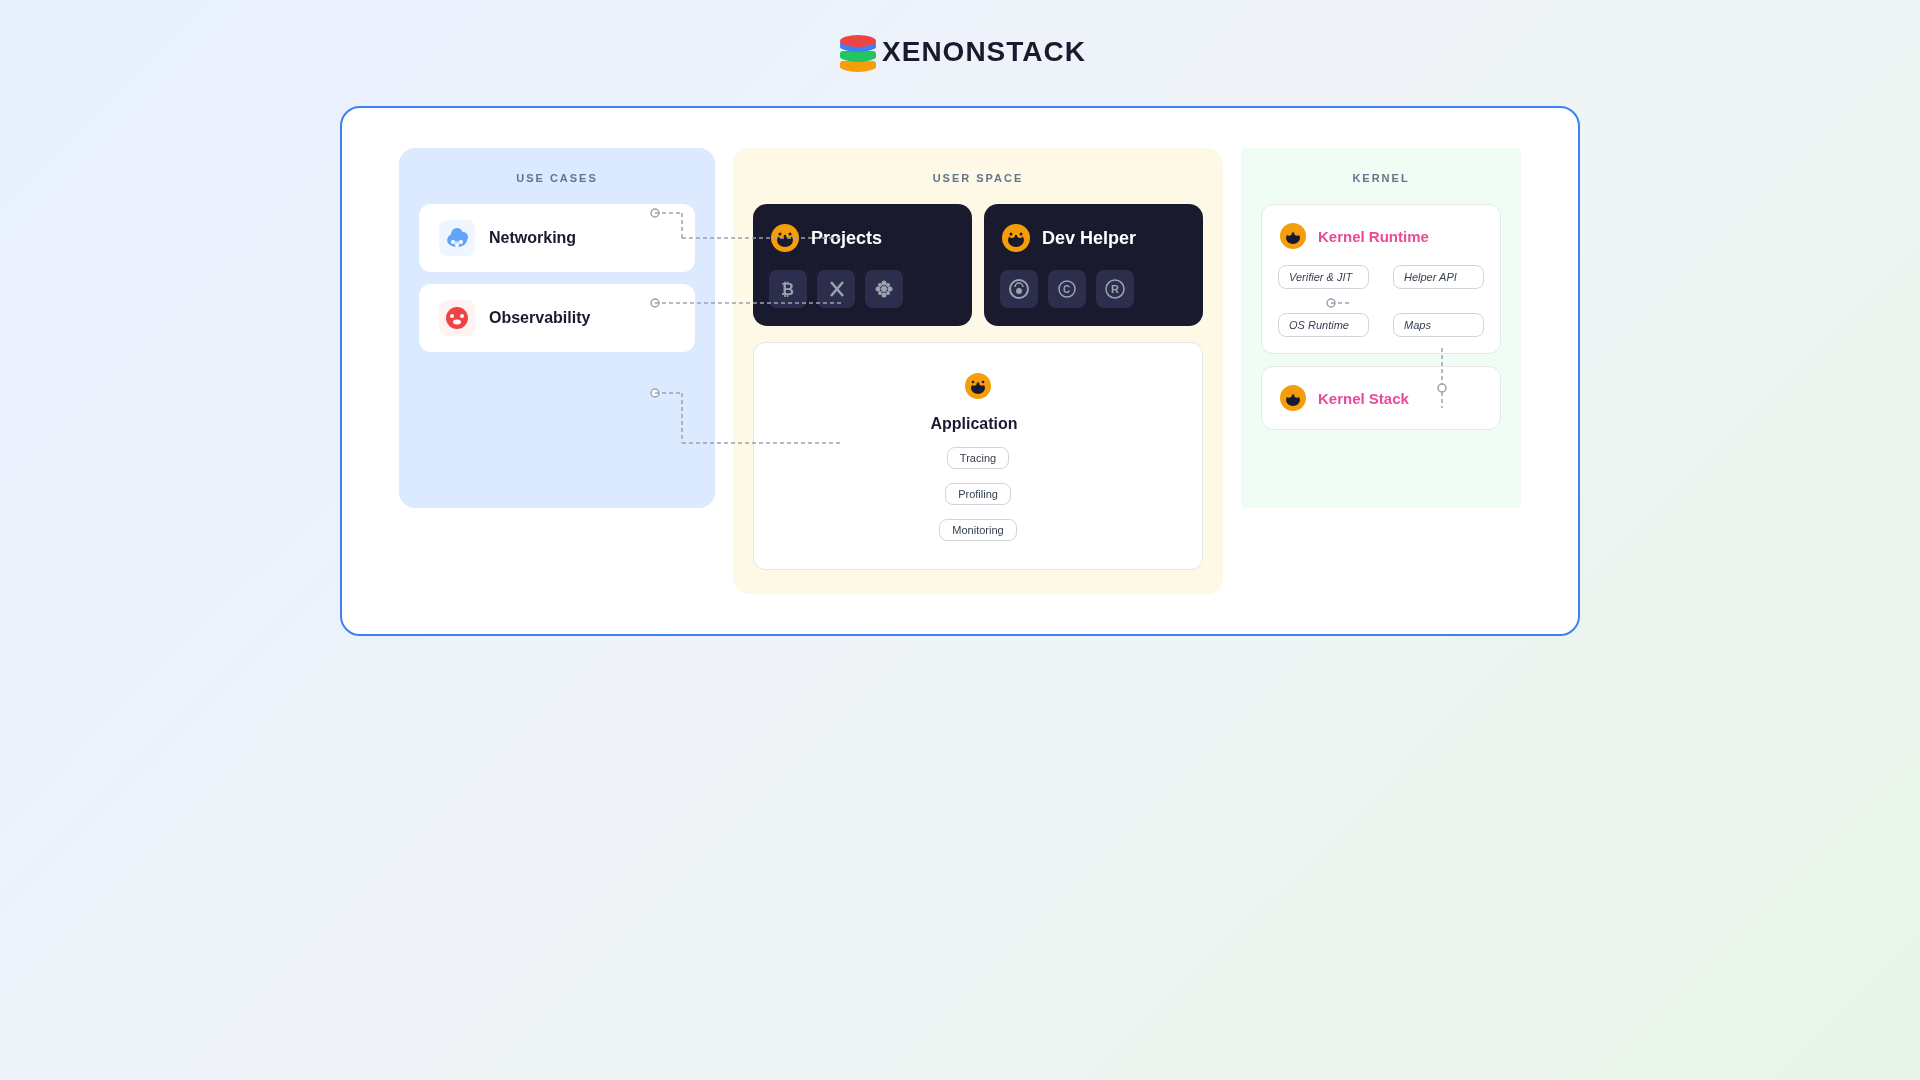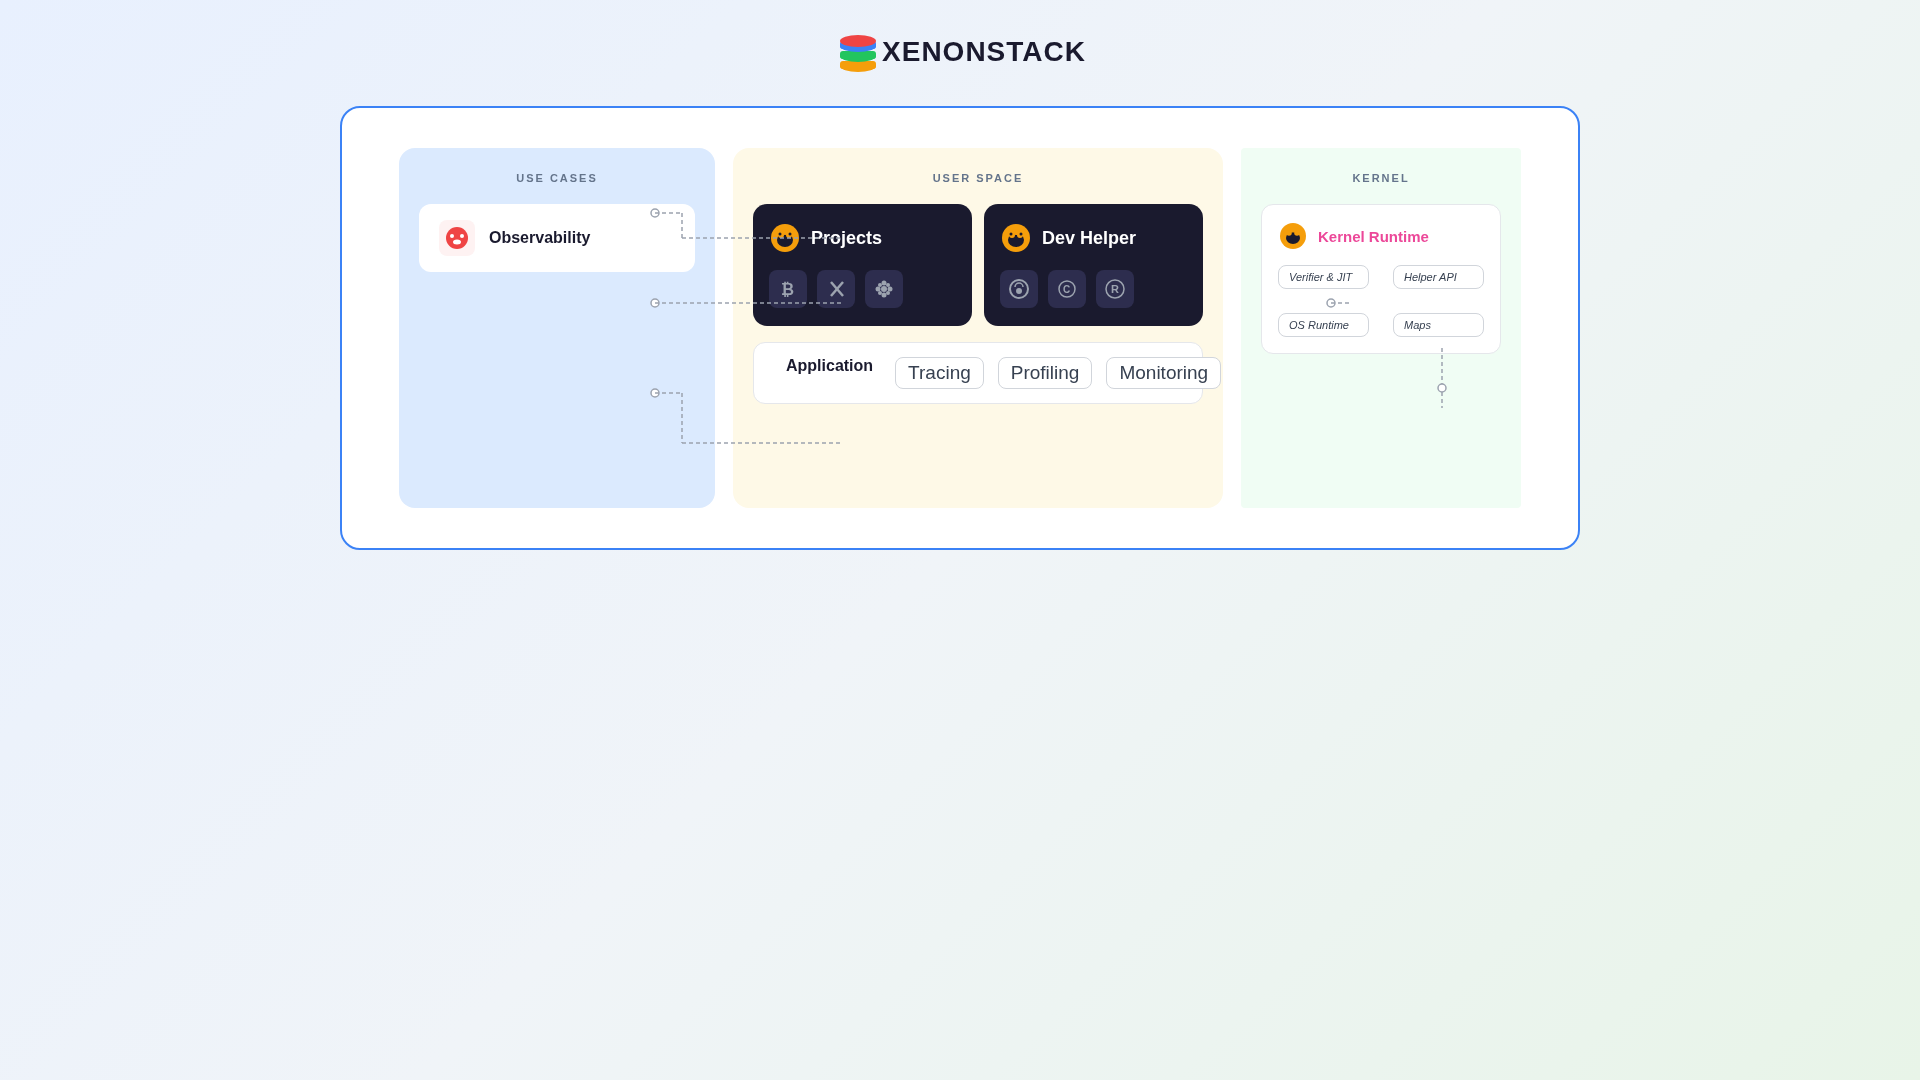--- a/index.html
+++ b/index.html
@@ -153,39 +153,41 @@
       display: flex;
       align-items: center;
       justify-content: center;
       font-size: 18px;
       color: #aaa;
     }
 
     .application-row {
       background: white;
       border-radius: 12px;
-      padding: 14px 18px;
-      display: flex;
+      padding: 28px 18px;
+      display: flex;
+      align-items: center;
       gap: 14px;
       border: 1px solid #e5e7eb;
+      flex-direction: column;
     }
 
     .app-label {
       font-size: 16px;
       font-weight: 700;
       color: #1a1a2e;
       margin-right: 8px;
     }
 
     .tag {
       background: white;
       border: 1px solid #d1d5db;
       border-radius: 8px;
       padding: 4px 12px;
-      font-size: 19px;
+      font-size: 11px;
       font-weight: 500;
       color: #374151;
     }
 
     
     .kernel-panel {
       background: #f0fdf4;
       border-radius: 4px;
       padding: 24px 20px;
       width: 280px;
@@ -296,20 +298,38 @@
         <line x1="939" y1="155" x2="960" y2="155" stroke="#9ca3af" stroke-width="1.5" stroke-dasharray="4,3"></line>
 
         <line x1="1050" y1="200" x2="1050" y2="240" stroke="#9ca3af" stroke-width="1.5" stroke-dasharray="4,3"></line>
         <circle cx="1050" cy="240" r="4" fill="white" stroke="#9ca3af" stroke-width="1.5"></circle>
         <line x1="1050" y1="244" x2="1050" y2="260" stroke="#9ca3af" stroke-width="1.5" stroke-dasharray="4,3"></line>
       </svg>
 
       <div class="use-cases-panel">
         <div class="panel-title">USE CASES</div>
 
+        <div class="use-case-item">
+          <div class="use-case-icon" style="background:#eff6ff;">
+
+            <svg width="28" height="28" viewBox="0 0 28 28" fill="none">
+              <ellipse cx="14" cy="16" rx="10" ry="7" fill="#60a5fa"></ellipse>
+              <circle cx="14" cy="10" r="6" fill="#60a5fa"></circle>
+              <circle cx="20" cy="13" r="5" fill="#60a5fa"></circle>
+
+              <circle cx="10" cy="18" r="2" fill="white"></circle>
+              <circle cx="18" cy="18" r="2" fill="white"></circle>
+              <circle cx="14" cy="21" r="2" fill="white"></circle>
+              <line x1="10" y1="18" x2="18" y2="18" stroke="white" stroke-width="1"></line>
+              <line x1="10" y1="18" x2="14" y2="21" stroke="white" stroke-width="1"></line>
+              <line x1="18" y1="18" x2="14" y2="21" stroke="white" stroke-width="1"></line>
+            </svg>
+          </div>
+          <span class="use-case-label">Networking</span>
+        </div>
 
 
         <div class="use-case-item">
           <div class="use-case-icon" style="background:#fef2f2;">
             <svg width="28" height="28" viewBox="0 0 28 28" fill="none">
               <circle cx="14" cy="14" r="11" fill="#ef4444"></circle>
               <circle cx="9" cy="12" r="2" fill="white"></circle>
               <ellipse cx="14" cy="18" rx="4" ry="2.5" fill="white"></ellipse>
               <circle cx="19" cy="12" r="2" fill="white"></circle>
             </svg>
@@ -437,18 +457,28 @@
             <span class="kernel-card-title">Kernel Runtime</span>
           </div>
           <div class="kernel-tags-grid">
             <span class="kernel-tag">Verifier &amp; JIT</span>
             <span class="kernel-tag">Helper API</span>
             <span class="kernel-tag">OS Runtime</span>
             <span class="kernel-tag">Maps</span>
           </div>
         </div>
 
+        <div class="kernel-stack-card">
+          <svg width="30" height="30" viewBox="0 0 30 30" fill="none">
+            <circle cx="15" cy="15" r="13" fill="#f59e0b"></circle>
+            <ellipse cx="15" cy="17" rx="7" ry="6" fill="#1a1a2e"></ellipse>
+            <circle cx="11" cy="12" r="2.8" fill="#f59e0b"></circle>
+            <circle cx="19" cy="12" r="2.8" fill="#f59e0b"></circle>
+            <ellipse cx="15" cy="9" rx="3.5" ry="2.5" fill="#f59e0b"></ellipse>
+          </svg>
+          <span class="kernel-card-title">Kernel Stack</span>
+        </div>
       </div>
 
     </div>
   </div>
 
 </div>
 
 </body></html>

